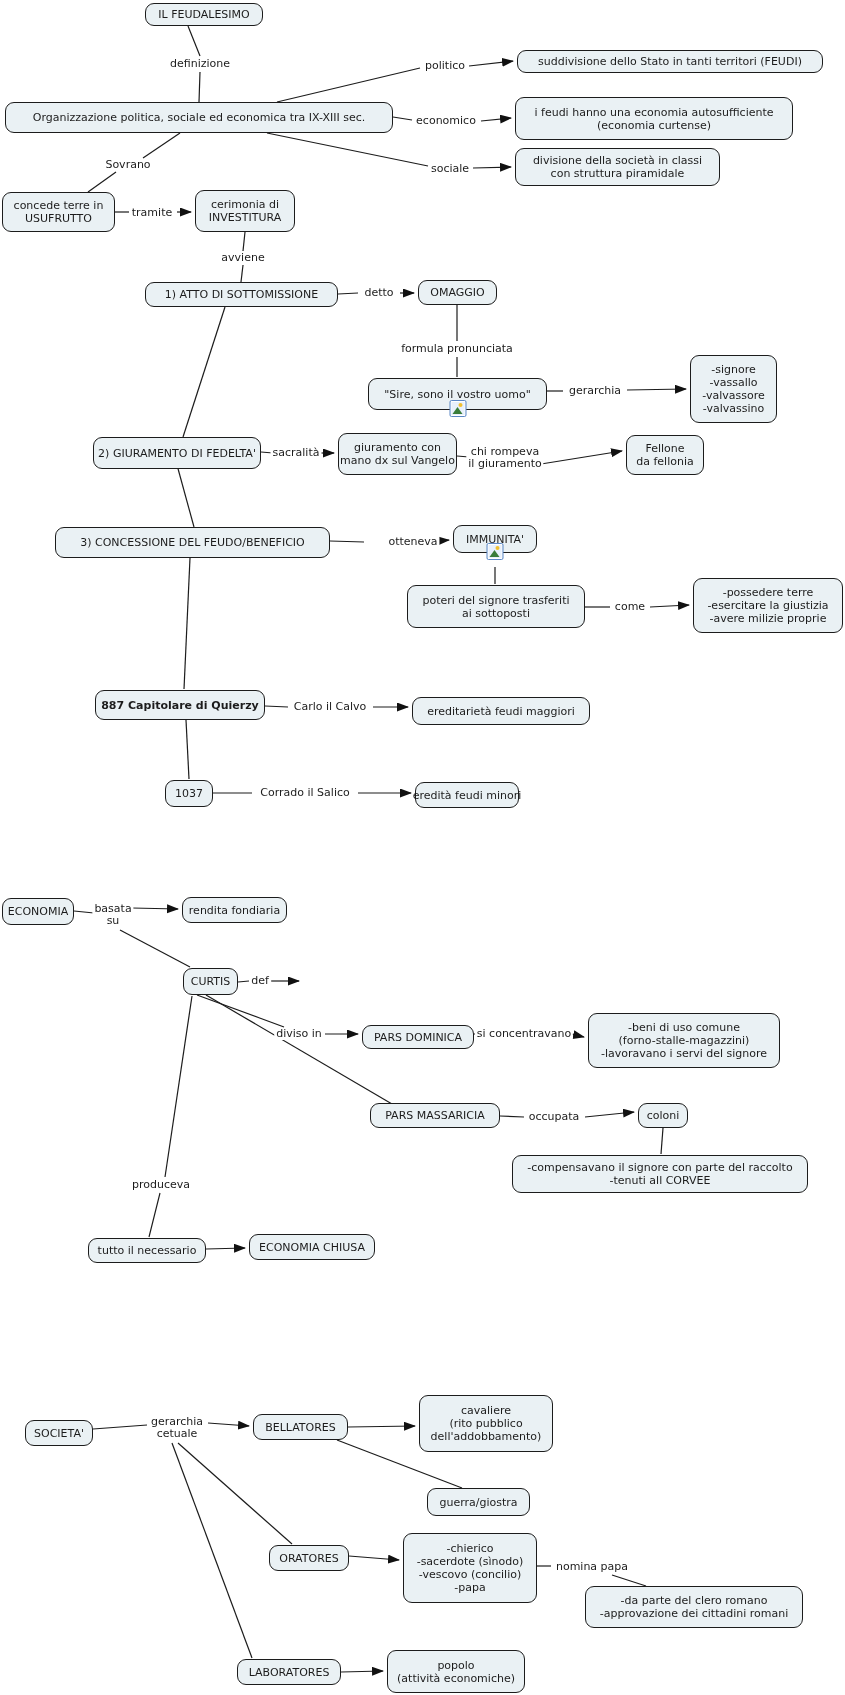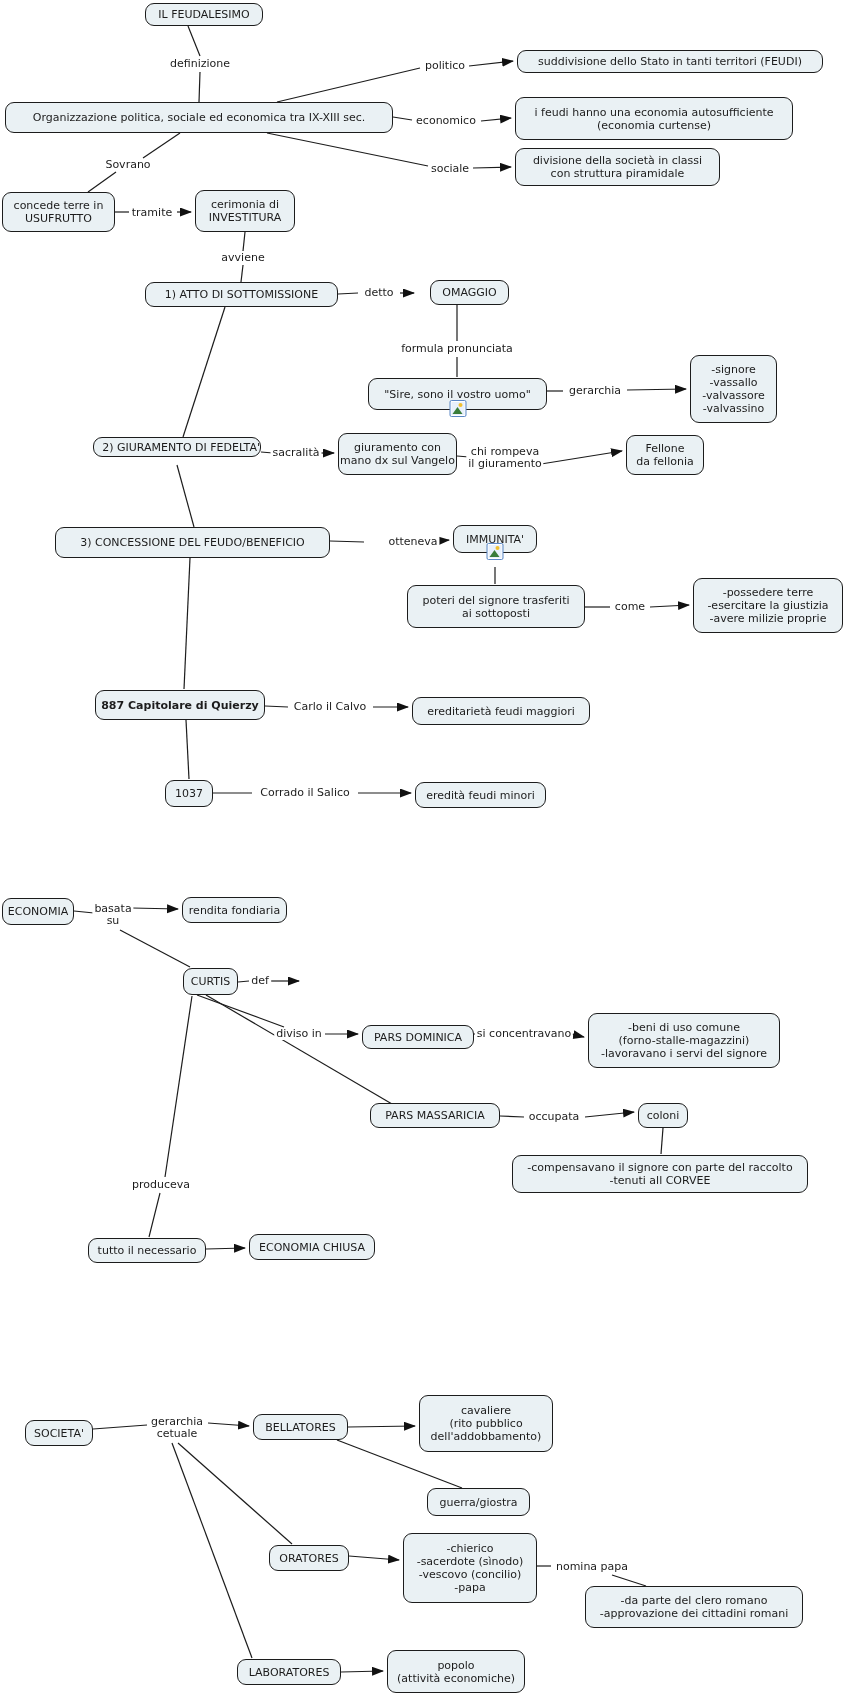--- a/index.html
+++ b/index.html
@@ -134,34 +134,34 @@
       <span class="nline">concede terre in</span>
       <span class="nline">USUFRUTTO</span>
     </div>
     <div class="node" style="left: 195px; top: 190px; width: 100px; height: 42px;">
       <span class="nline">cerimonia di</span>
       <span class="nline">INVESTITURA</span>
     </div>
     <div class="node" style="left: 145px; top: 282px; width: 193px; height: 25px;">
       <span class="nline">1) ATTO DI SOTTOMISSIONE</span>
     </div>
-    <div class="node" style="left: 418px; top: 280px; width: 79px; height: 25px; margin-left: 12px;">
+    <div class="node" style="left: 418px; top: 280px; width: 79px; height: 25px;">
       <span class="nline">OMAGGIO</span>
     </div>
     <div class="node" style="left: 368px; top: 378px; width: 179px; height: 32px;">
       <span class="nline">"Sire, sono il vostro uomo"</span>
       <div class="res-icon"></div>
     </div>
     <div class="node" style="left: 690px; top: 355px; width: 87px; height: 68px;">
       <span class="nline">-signore</span>
       <span class="nline">-vassallo</span>
       <span class="nline">-valvassore</span>
       <span class="nline">-valvassino</span>
     </div>
-    <div class="node" style="left: 93px; top: 437px; width: 168px; height: 20px; align-items: flex-end;">
+    <div class="node" style="left: 93px; top: 437px; width: 168px; height: 32px;">
       <span class="nline">2) GIURAMENTO DI FEDELTA'</span>
     </div>
     <div class="node" style="left: 338px; top: 433px; width: 119px; height: 42px;">
       <span class="nline">giuramento con</span>
       <span class="nline">mano dx sul Vangelo</span>
     </div>
     <div class="node" style="left: 626px; top: 435px; width: 78px; height: 40px;">
       <span class="nline">Fellone</span>
       <span class="nline">da fellonia</span>
     </div>
@@ -183,21 +183,21 @@
     </div>
     <div class="node" style="left: 95px; top: 690px; width: 170px; height: 30px; font-weight: bold;">
       <span class="nline">887 Capitolare di Quierzy</span>
     </div>
     <div class="node" style="left: 412px; top: 697px; width: 178px; height: 28px;">
       <span class="nline">ereditarietà feudi maggiori</span>
     </div>
     <div class="node" style="left: 165px; top: 780px; width: 48px; height: 27px;">
       <span class="nline">1037</span>
     </div>
-    <div class="node" style="left: 415px; top: 782px; width: 131px; height: 26px;">
+    <div class="node" style="left: 415px; top: 782px; width: 104px; height: 26px;">
       <span class="nline">eredità feudi minori</span>
     </div>
     <div class="node" style="left: 2px; top: 898px; width: 72px; height: 27px;">
       <span class="nline">ECONOMIA</span>
     </div>
     <div class="node" style="left: 182px; top: 897px; width: 105px; height: 26px;">
       <span class="nline">rendita fondiaria</span>
     </div>
     <div class="node" style="left: 183px; top: 968px; width: 55px; height: 27px;">
       <span class="nline">CURTIS</span>

